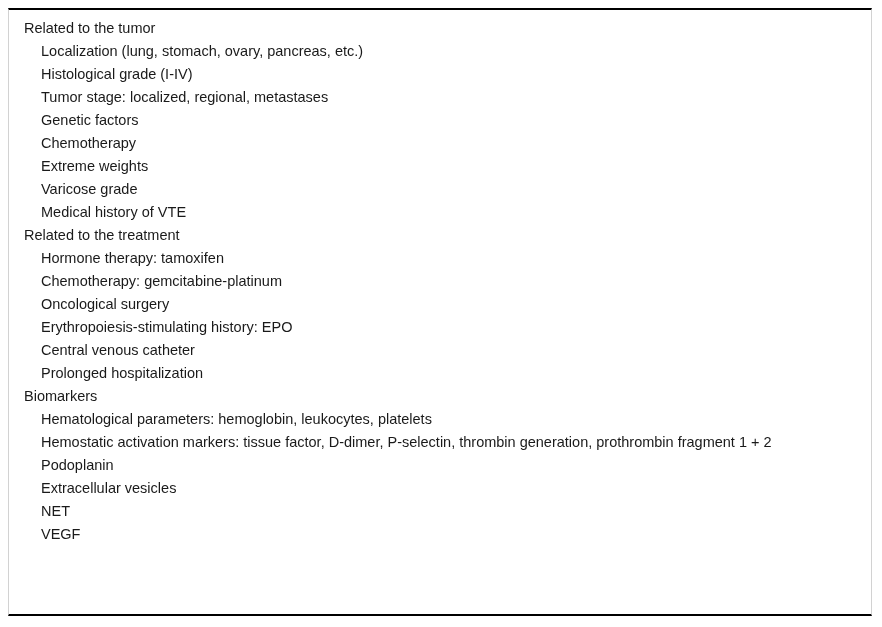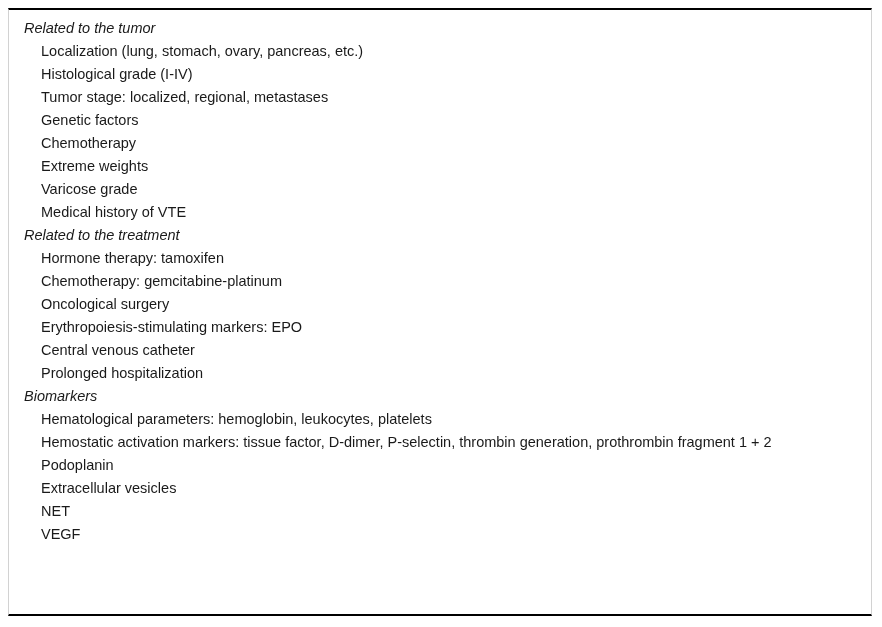--- a/index.html
+++ b/index.html
@@ -34,21 +34,20 @@
   }
 
   .row {
     height: 23px;
     line-height: 23px;
     font-size: 14.5px;
     white-space: nowrap;
   }
 
   .row.section {
-    font-style: italic;
     padding-left: 15px;
   }
 
   .row.item {
     font-style: normal;
     padding-left: 32px;
   }
 </style>
 </head>
 <body>
@@ -61,21 +60,21 @@
       <div class="row item">Tumor stage: localized, regional, metastases</div>
       <div class="row item">Genetic factors</div>
       <div class="row item">Chemotherapy</div>
       <div class="row item">Extreme weights</div>
       <div class="row item">Varicose grade</div>
       <div class="row item">Medical history of VTE</div>
       <div class="row section">Related to the treatment</div>
       <div class="row item">Hormone therapy: tamoxifen</div>
       <div class="row item">Chemotherapy: gemcitabine-platinum</div>
       <div class="row item">Oncological surgery</div>
-      <div class="row item">Erythropoiesis-stimulating markers: EPO</div>
+      <div class="row item">Erythropoiesis-stimulating history: EPO</div>
       <div class="row item">Central venous catheter</div>
       <div class="row item">Prolonged hospitalization</div>
       <div class="row section">Biomarkers</div>
       <div class="row item">Hematological parameters: hemoglobin, leukocytes, platelets</div>
       <div class="row item">Hemostatic activation markers: tissue factor, D-dimer, P-selectin, thrombin generation, prothrombin fragment 1 + 2</div>
       <div class="row item">Podoplanin</div>
       <div class="row item">Extracellular vesicles</div>
       <div class="row item">NET</div>
       <div class="row item">VEGF</div>
     </div>

